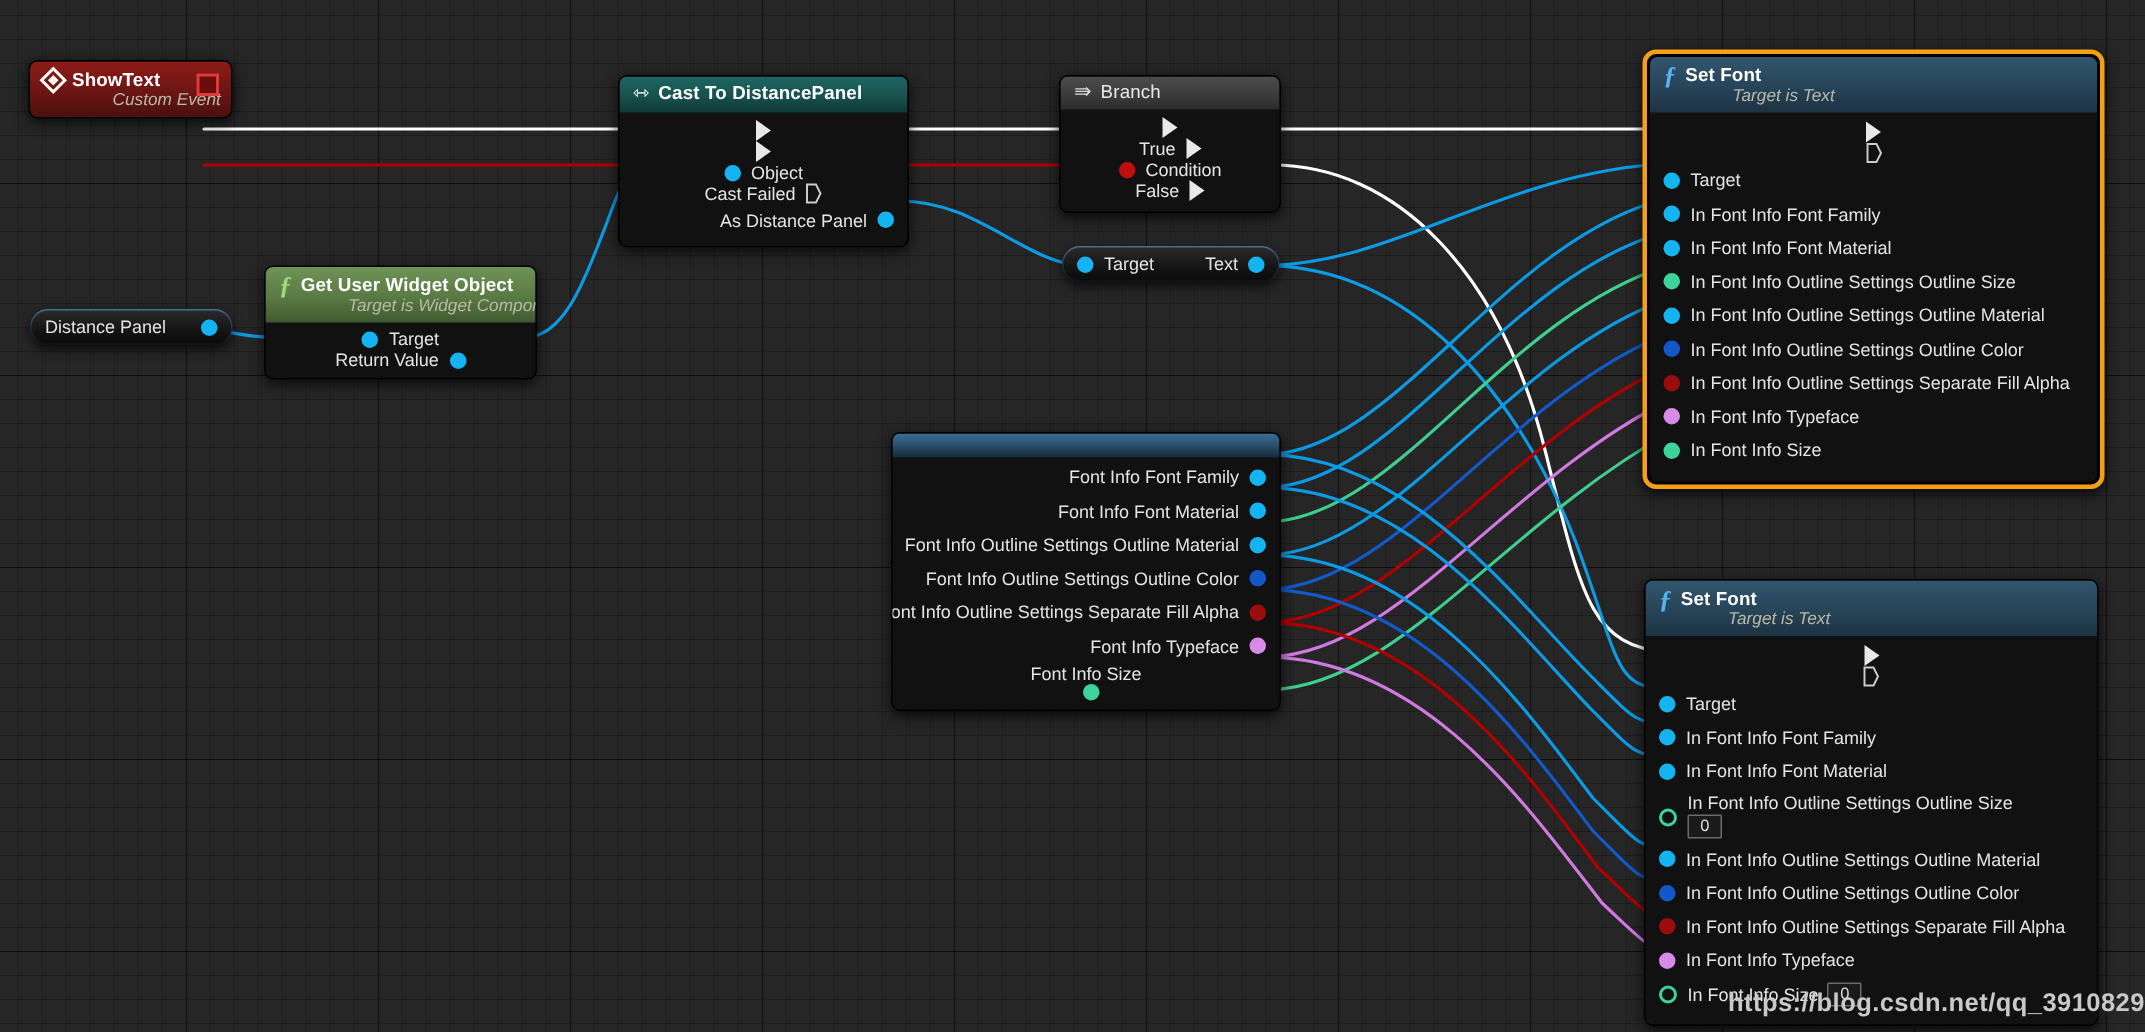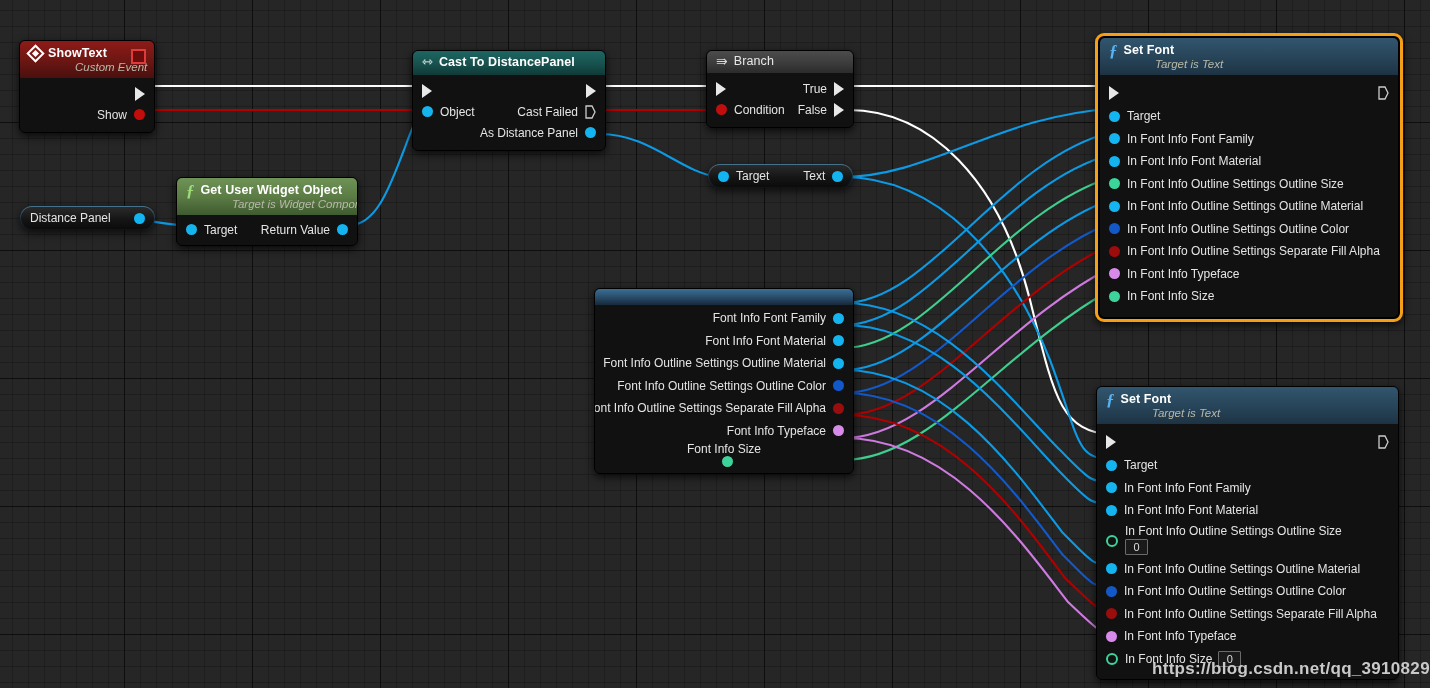--- a/index.html
+++ b/index.html
@@ -102,21 +102,21 @@
     padding: 5px 0 7px 0;
   }
   .pinrow {
     display: flex;
     align-items: center;
     min-height: 21px;
     padding: 0 9px;
     box-sizing: border-box;
   }
   .pinrow.right { justify-content: flex-end; }
-  .pinrow.split { justify-content: space-between; }
+  .pinrow.split { justify-content: space-between; flex-direction: column; }
   .pin-label {
     font-size: 12px;
     color: #e4e4e4;
     white-space: nowrap;
   }
   .pin-dot {
     width: 11px; height: 11px;
     border-radius: 50%;
     flex: 0 0 auto;
   }
@@ -279,29 +279,20 @@
   <div class="node" style="left:19px; top:40px; width:136px;">
     <div class="node-inner">
       <div class="node-header hdr-event">
         <div class="hdr-row">
           <span class="hdr-icon diamond-icon"></span>
           <span class="hdr-title">ShowText</span>
         </div>
         <div class="hdr-sub">Custom Event</div>
         <div class="sq-btn"></div>
       </div>
-      <div class="node-body">
-        <div class="pinrow right pin-right">
-          <span class="exec-tri"></span>
-        </div>
-        <div class="pinrow right pin-right">
-          <span class="pin-label">Show</span>
-          <span class="pin-dot" style="background:#c20d0d;"></span>
-        </div>
-      </div>
     </div>
   </div>
 
   <div class="varnode" style="left:20px; top:206px;">
     <div class="varnode-inner">
       <span class="pin-label">Distance Panel</span>
       <span class="pin-dot" style="background:#14b4f0;"></span>
     </div>
   </div>
 

